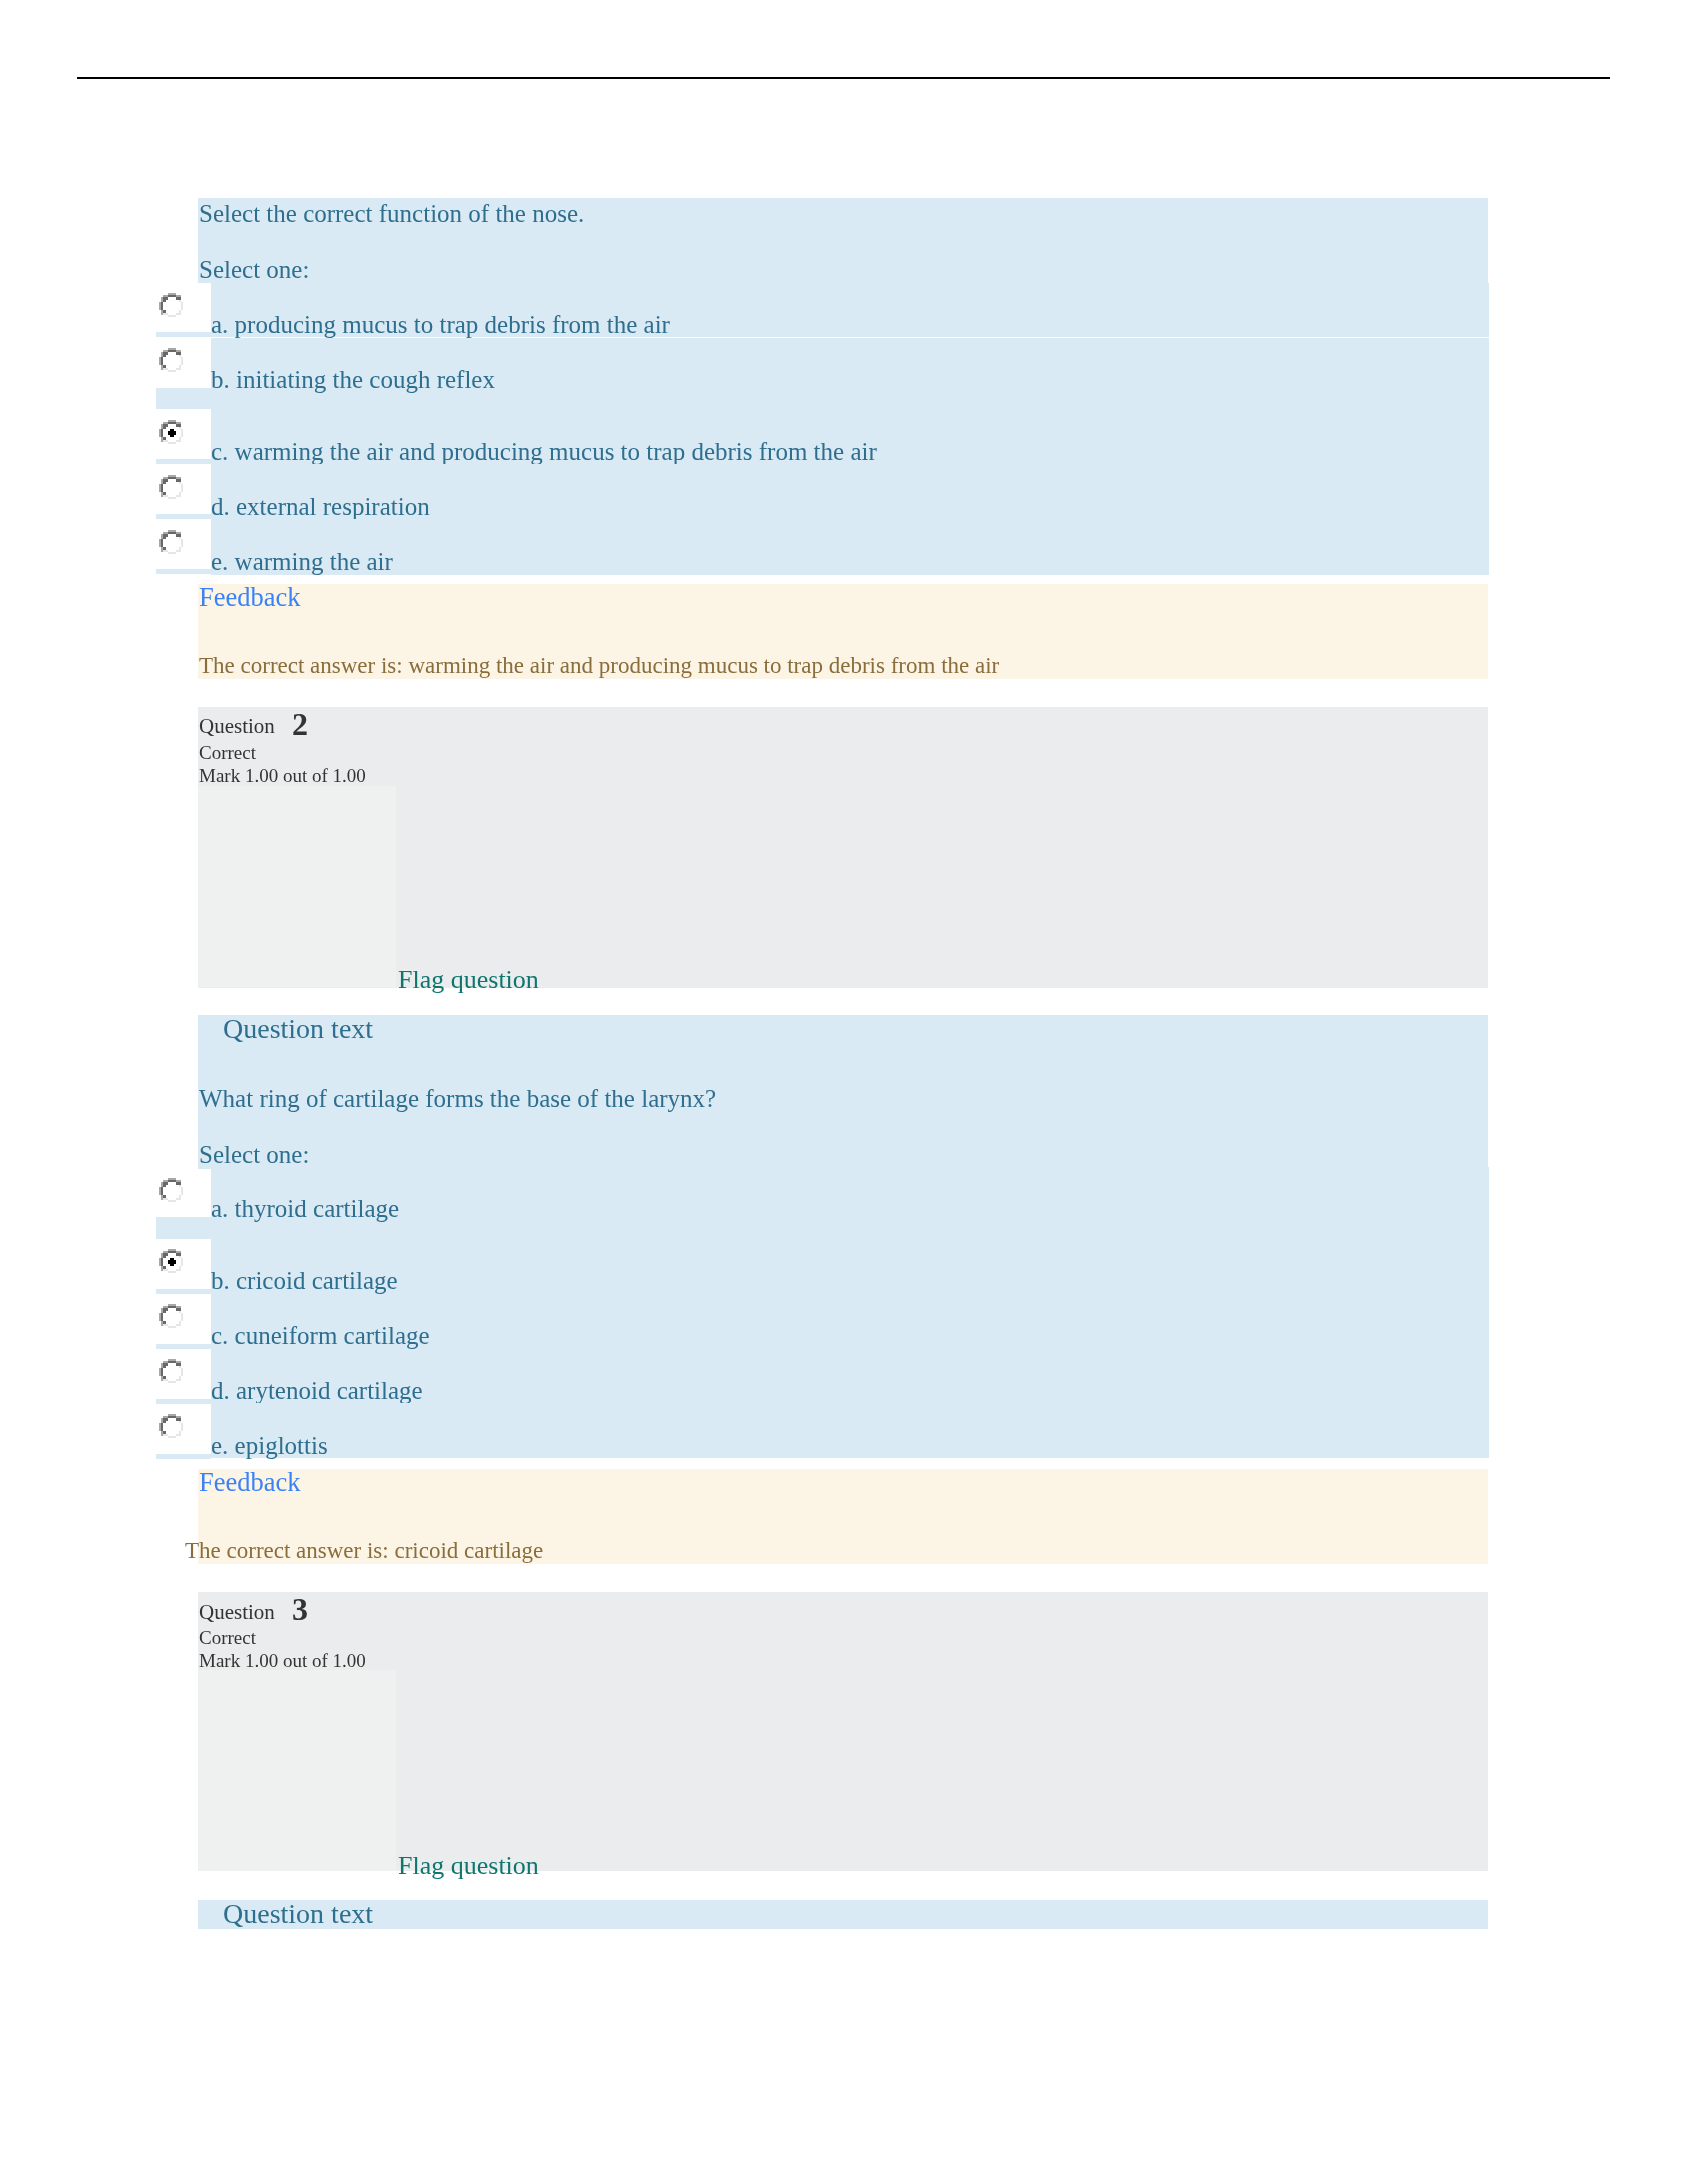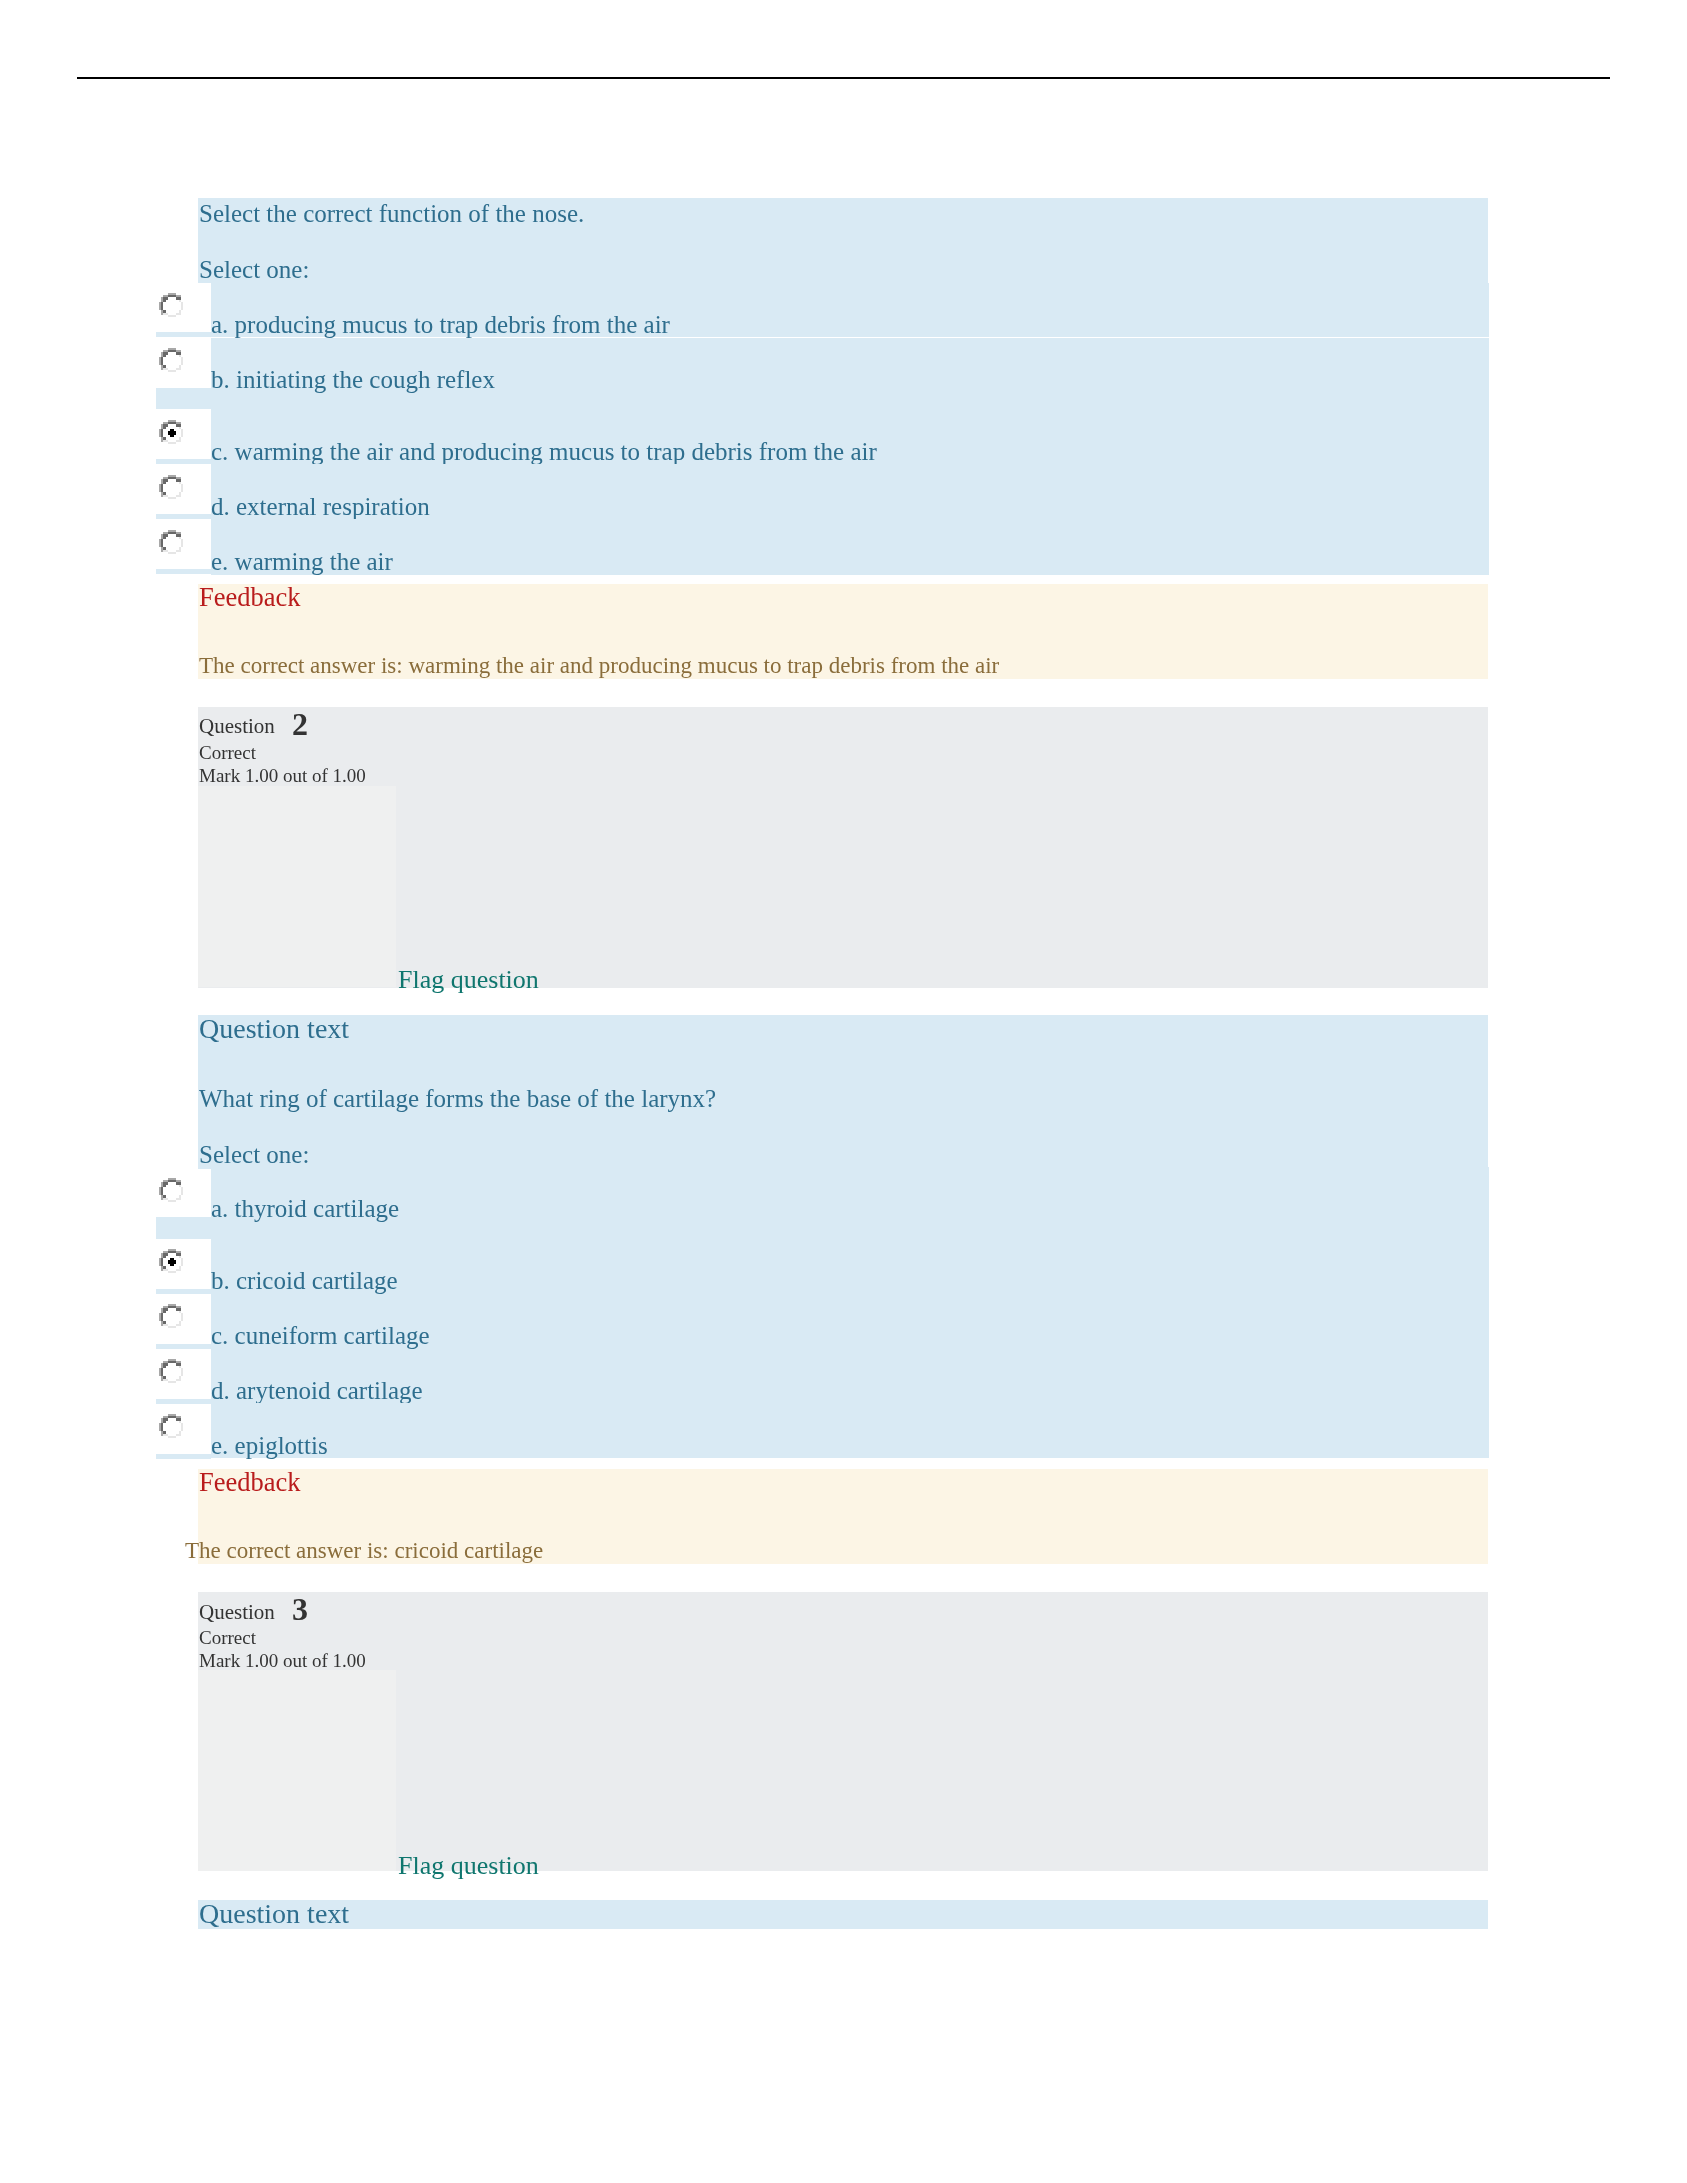--- a/index.html
+++ b/index.html
@@ -8,22 +8,22 @@
        font-family:"Liberation Sans", sans-serif;}
   div{position:absolute;font-family:Liberation Serif, serif;}
   .hrule{left:77px;top:77px;width:1533px;height:2.2px;background:#000000;}
   .blue{background:#d9eaf4;}
   .yellow{background:#fcf5e5;}
   .grey{background:#eaecee;}
   .greyl{background:#eff0f0;}
   .radio{position:absolute;width:24px;height:24px;}
   .t-blue{color:#2e6e8e;font-size:25px;line-height:1;white-space:pre;}
   .t-brown{color:#8a6d3b;font-size:23px;line-height:1;white-space:pre;}
-  .h-blue{color:#2e6e8e;font-size:28px;line-height:1;white-space:pre;}
-  .h-brown{color:#b91c1c;font-size:26.5px;line-height:1;white-space:pre;}
+  .h-blue{color:#2e6e8e;font-size:28px;line-height:1;white-space:pre;margin-left:24px;}
+  .h-brown{color:#3b82f6;font-size:26.5px;line-height:1;white-space:pre;}
   .t-qword{color:#333333;font-size:21px;line-height:1;white-space:pre;text-align:right;}
   .t-qnum{color:#333333;font-size:32px;font-weight:bold;line-height:1;white-space:pre;}
   .t-grey{color:#333333;font-size:19px;line-height:1;white-space:pre;}
   .t-grey2{color:#0f766e;font-size:26px;line-height:1;white-space:pre;}
 </style>
 </head>
 <body>
 
   <div class="hrule"></div>
   <div class="blue" style="left:198px;top:198px;width:1290px;height:85px"></div>

